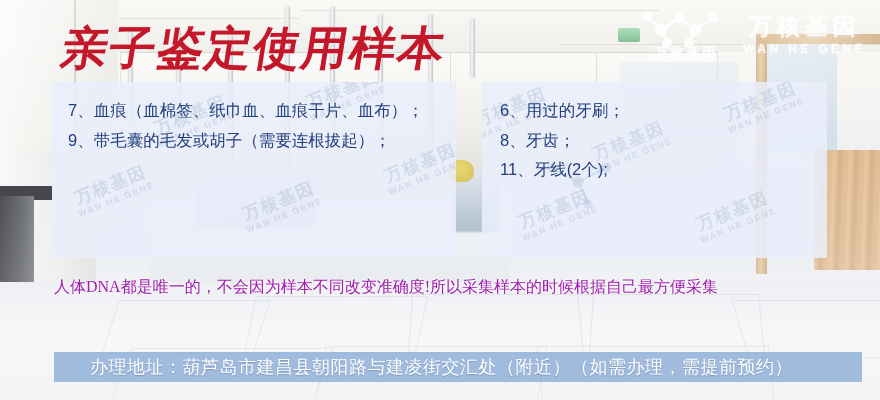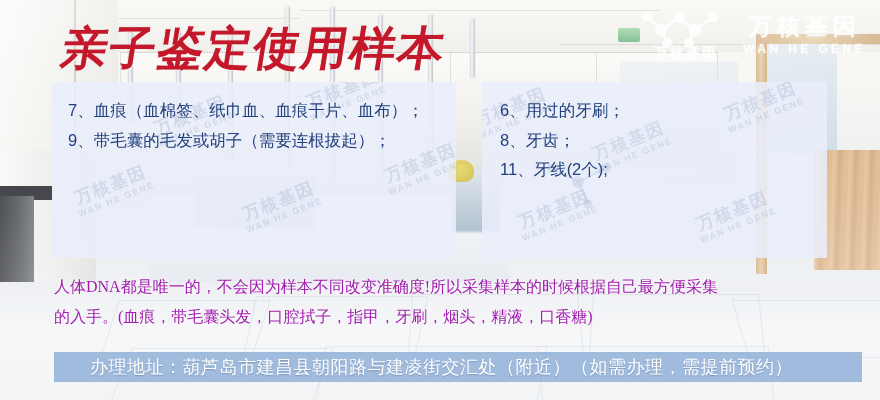--- a/index.html
+++ b/index.html
@@ -353,20 +353,19 @@
     </div>
     <div class="list">
       <div class="list-item">6、用过的牙刷；</div>
       <div class="list-item">8、牙齿；</div>
       <div class="list-item">11、牙线(2个);</div>
     </div>
   </div>
 
   <div class="para">
     <div class="para-line">人体DNA都是唯一的，不会因为样本不同改变准确度!所以采集样本的时候根据自己最方便采集</div>
-    <div class="para-line">的入手。(血痕，带毛囊头发，口腔拭子，指甲，牙刷，烟头，精液，口香糖)</div>
   </div>
 
   <div class="addr-bar">
     <div class="addr-text">办理地址：葫芦岛市建昌县朝阳路与建凌街交汇处（附近）（如需办理，需提前预约）</div>
   </div>
 
 </div>
 
 </body></html>

